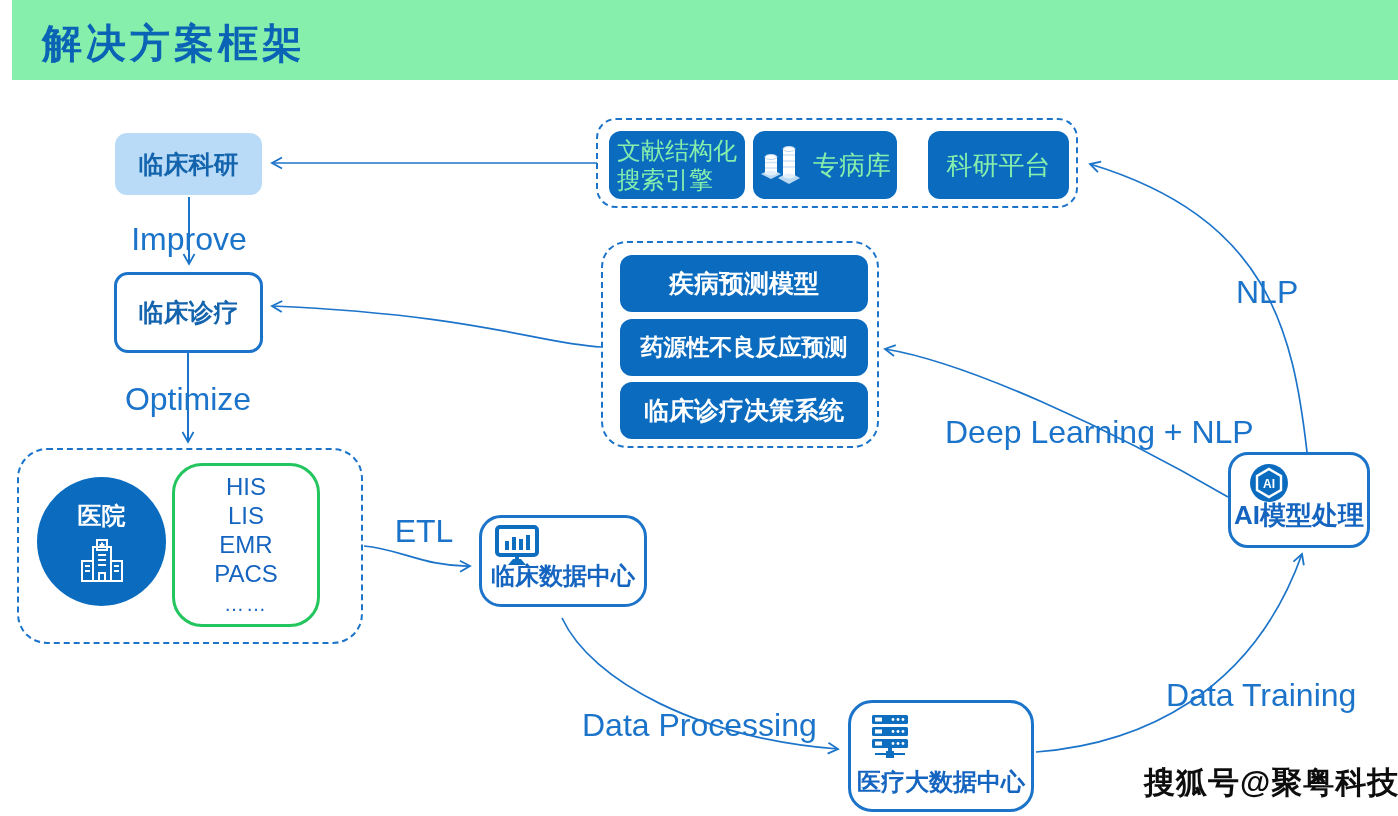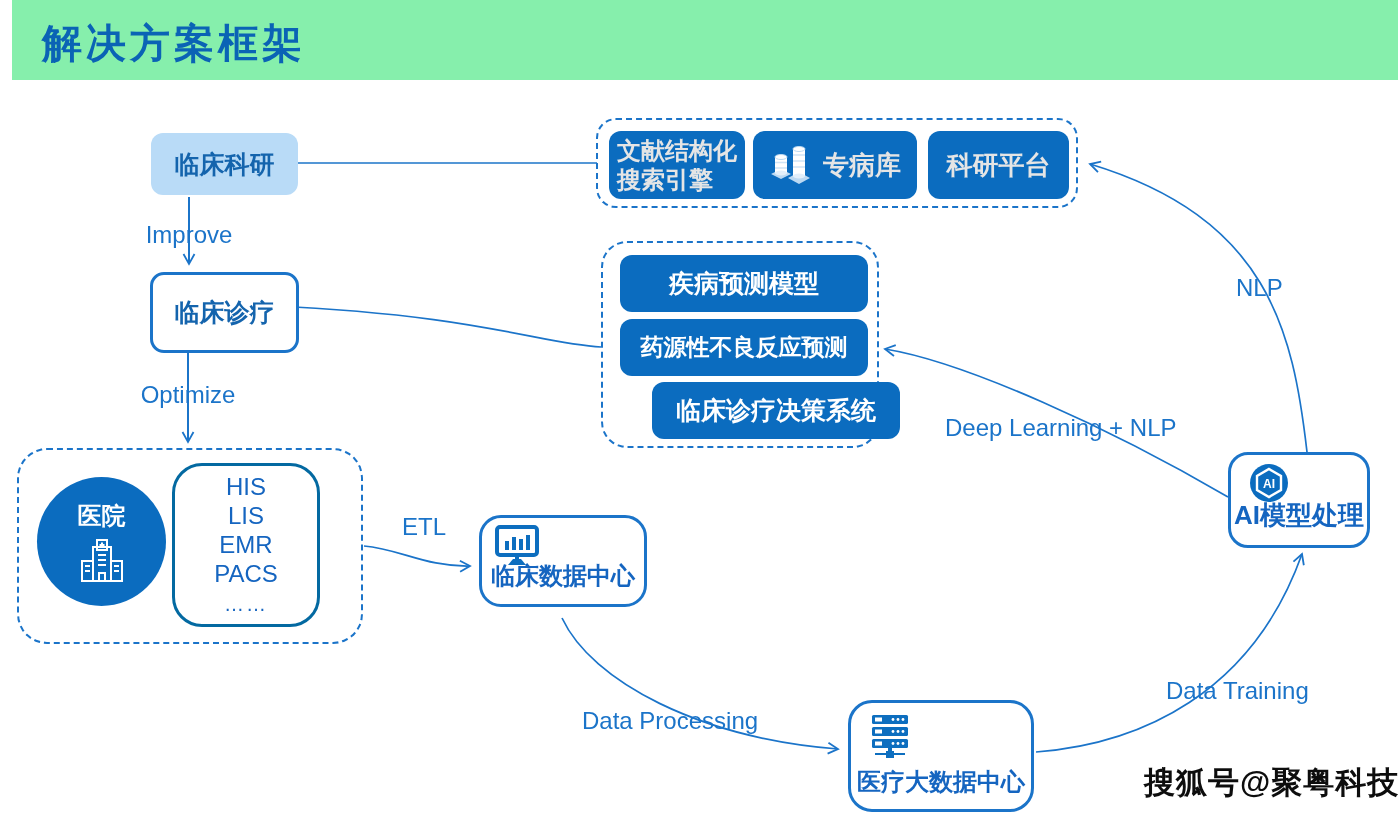--- a/index.html
+++ b/index.html
@@ -6,45 +6,45 @@
   html,body { background:#fff; }
   body { font-family:"Liberation Sans","DejaVu Sans",sans-serif; }
   .canvas { position:relative; width:1398px; height:816px; background:#ffffff; overflow:hidden; }
 
   
   .header { position:absolute; left:12px; top:0; width:1386px; height:80px; background:#86efac; }
   .page-title { position:absolute; left:30px; top:16px; font-size:40px; font-weight:900;
                 color:#0a63b5; letter-spacing:4px; }
 
   
-  .node { position:absolute; display:flex; align-items:center; justify-content:center; text-align:center;margin-left:36px; }
+  .node { position:absolute; display:flex; align-items:center; justify-content:center; text-align:center; }
   .fill-light { background:#b9dbf7; border-radius:12px; color:#1464ad; font-weight:700; font-size:25px; }
   .outline { background:#fff; border:3px solid #1b74c9; color:#1464ad; font-weight:700; font-size:25px; }
   .dashed { position:absolute; border:2px dashed #1b74c9; background:transparent; }
 
-  .edge-label { position:absolute; color:#1b74c9; font-size:24px; white-space:nowrap; }
+  .edge-label { position:absolute; color:#1b74c9; font-size:32px; white-space:nowrap; }
 
   
   .hospital-circle { position:absolute; left:37px; top:477px; width:129px; height:129px;
       border-radius:50%; background:#0b6cbf; display:flex; flex-direction:column;
       align-items:center; justify-content:center; }
   .hospital-circle .label { color:#fff; font-size:24px; font-weight:600; margin-bottom:6px; }
   .systems-box { position:absolute; left:172px; top:463px; width:148px; height:164px;
-      border:3px solid #0369a1; border-radius:30px; background:#fff;
+      border:3px solid #22c55e; border-radius:30px; background:#fff;
       display:flex; flex-direction:column; align-items:center; justify-content:center;
       color:#1565c0; font-size:24px; line-height:29px; }
   .systems-box .dots { font-size:20px; letter-spacing:2px; margin-top:2px; }
 
   
   .card { position:absolute; background:#fff; border:3px solid #1b74c9; }
   .card .card-label { position:absolute; left:0; right:0; color:#1565c0; font-weight:600; text-align:center; }
 
   
   .rg-box { position:absolute; top:11px; height:68px; background:#0b6cbf; border-radius:12px;
-      color:#e5e5e5; font-weight:700; display:flex; align-items:center; justify-content:center; }
+      color:#86efac; font-weight:400; display:flex; align-items:center; justify-content:center; }
   .rg-box .two-line { font-size:24px; line-height:29px; }
 
   
   .mg-box { position:absolute; left:17px; width:248px; height:57px; background:#0b6cbf;
       border-radius:12px; color:#fff; font-weight:700; font-size:25px;
       display:flex; align-items:center; justify-content:center; }
 
   svg.wires { position:absolute; left:0; top:0; pointer-events:none; }
 
   .watermark { position:absolute; left:1144px; top:762px; font-size:31px; font-weight:700;
@@ -178,21 +178,21 @@
   <div class="edge-label" style="left:1236px; top:274px;">NLP</div>
   <div class="edge-label" style="left:945px; top:414px;">Deep Learning + NLP</div>
 
   <div class="dashed" style="left:596px; top:118px; width:482px; height:90px; border-radius:20px;">
     <div class="rg-box" style="left:11px; width:136px;">
       <div class="two-line">
         <div>文献结构化</div>
         <div>搜索引擎</div>
       </div>
     </div>
-    <div class="rg-box" style="left:155px; width:164px; font-size:26px;">
+    <div class="rg-box" style="left:155px; width:144px; font-size:26px;">
       <svg width="46" height="44" viewBox="0 0 46 44" style="margin-right:8px;">
         <path fill="#bcd9f2" d="M19 35 l11 -6 11 6 -11 6 z"></path>
         <path fill="#bcd9f2" d="M2 31 l10 -5 10 5 -10 5 z"></path>
         <g>
           <rect x="6" y="14" width="12" height="16" fill="#ffffff"></rect>
           <ellipse cx="12" cy="30" rx="6" ry="2.5" fill="#e3effa"></ellipse>
           <path d="M6 19.5h12 M6 25h12" stroke="#cfe4f6" stroke-width="1.4"></path>
           <ellipse cx="12" cy="14" rx="6" ry="2.5" fill="#ffffff" stroke="#bcd9f2" stroke-width="1"></ellipse>
           <rect x="24" y="6" width="12" height="27" fill="#ffffff"></rect>
           <ellipse cx="30" cy="33" rx="6" ry="2.5" fill="#e3effa"></ellipse>
@@ -207,20 +207,20 @@
     </div>
   </div>
 
   <div class="dashed" style="left:601px; top:241px; width:278px; height:207px; border-radius:26px;">
     <div class="mg-box" style="top:12px;border-radius:12px;">
       <span>疾病预测模型</span>
     </div>
     <div class="mg-box" style="top:76px; font-size:23px;">
       <span>药源性不良反应预测</span>
     </div>
-    <div class="mg-box" style="top:139px;margin-left:32px;">
+    <div class="mg-box" style="top:139px;">
       <span>临床诊疗决策系统</span>
     </div>
   </div>
 
   <div class="watermark">搜狐号@聚粤科技</div>
 
 </div>
 
 </body></html>

